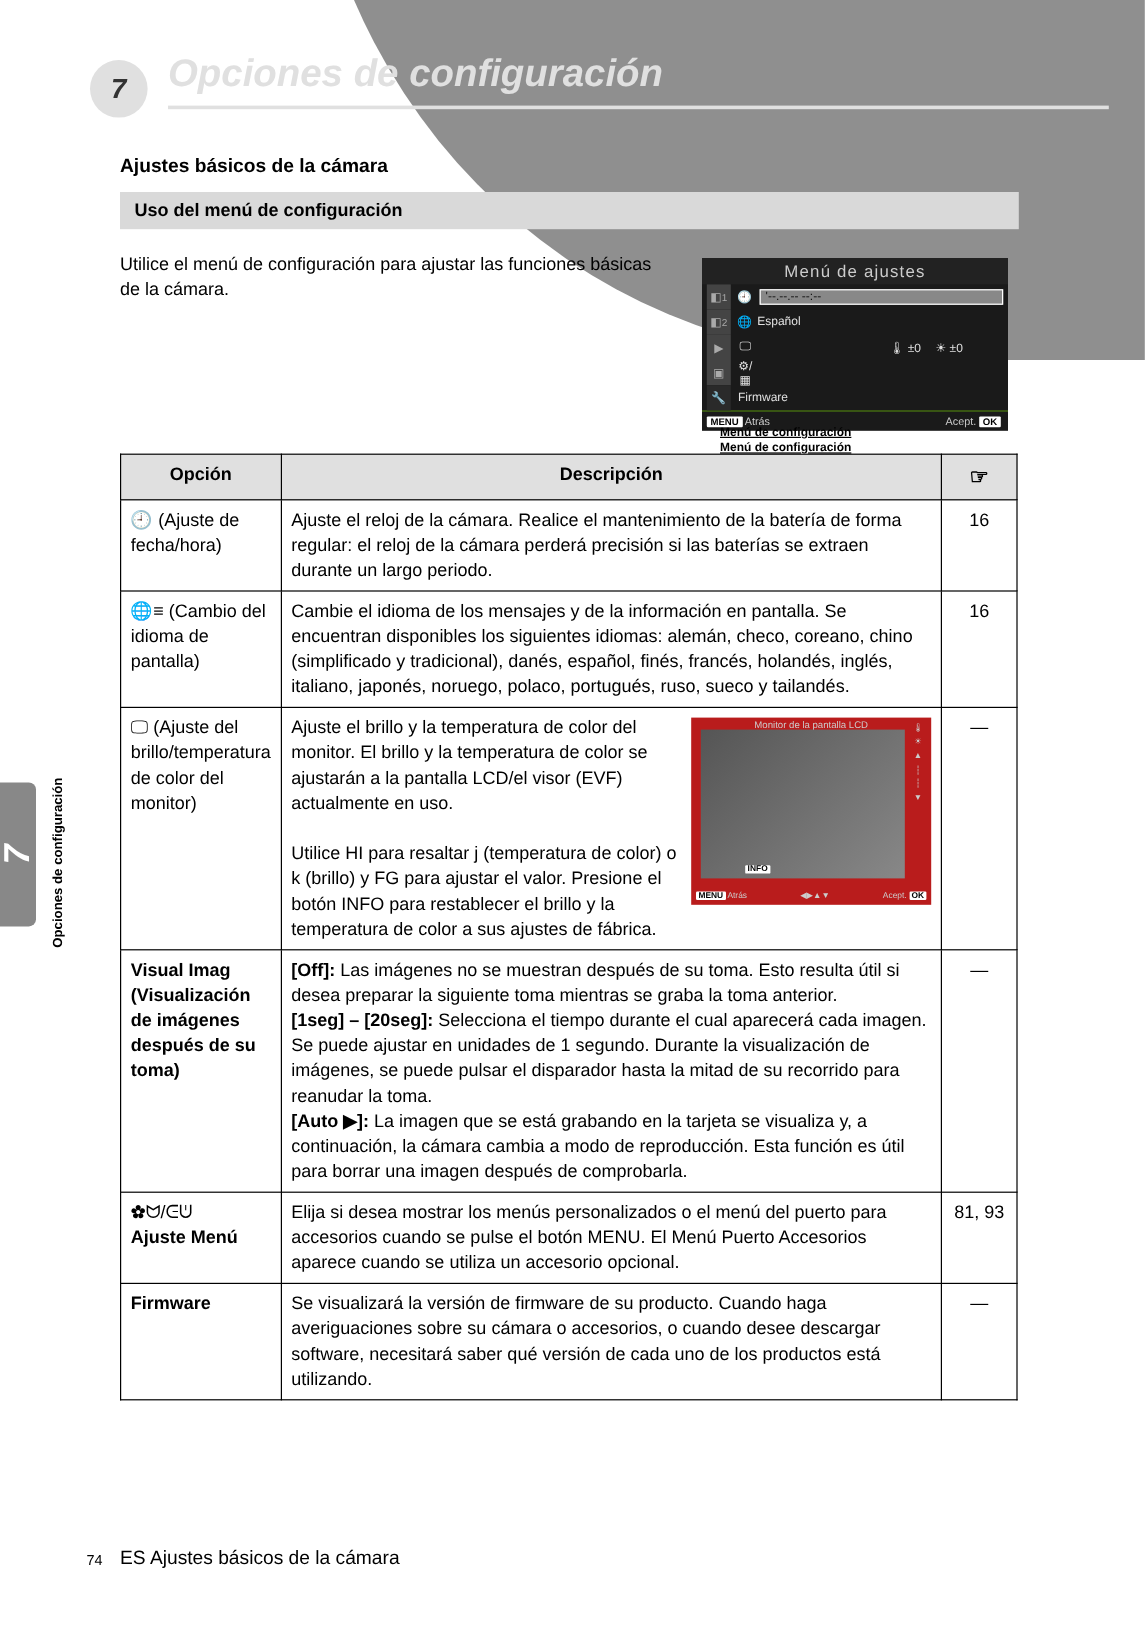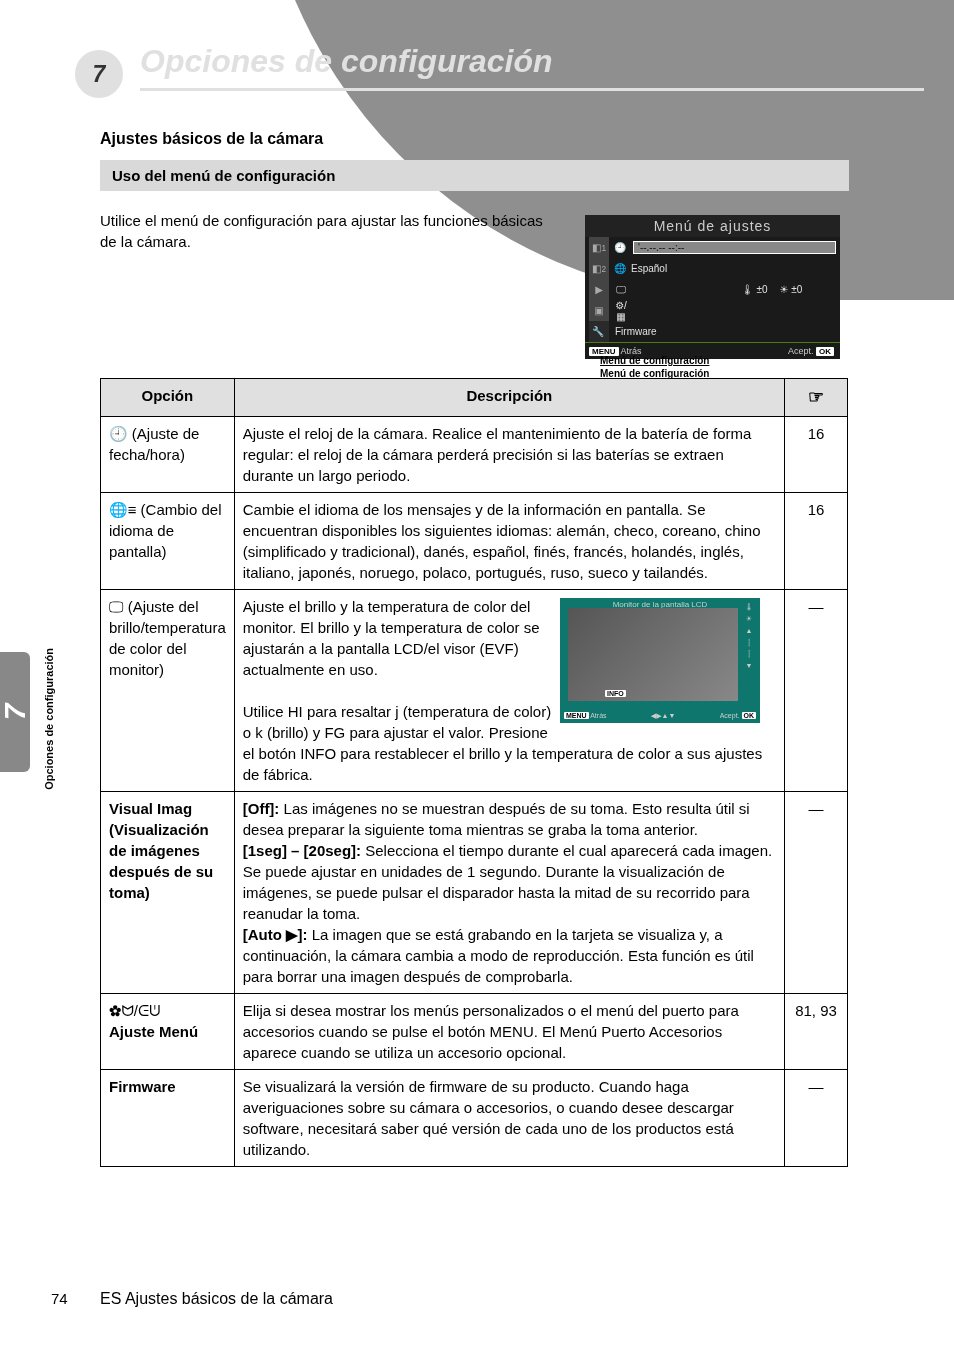--- a/index.html
+++ b/index.html
@@ -116,23 +116,23 @@
   }
   .main-table th {
     background: #e0e0e0;
     text-align: center;
     margin-left: 13px;
   }
   .main-table td.col1 { width: 118px; }
   .main-table td.col3 { width: 63px; text-align: center; }
   .main-table td .bold { font-weight: bold; }
   .main-table .subpreview {
-    float: right; width: 200px; height: 125px;
-    background: #0f766e; color: #ccc; font-size: 8px;
-    margin: 2px 16px 6px 8px;
+    float: right; width: 200px; height: 156px;
+    background: #b91c1c; color: #ccc; font-size: 8px;
+    margin: 2px 0 6px 8px;
     position: relative;
   }
   .main-table .subpreview .sp-inner {
     position: absolute; top: 10px; left: 8px; right: 22px; bottom: 22px;
     background: linear-gradient(135deg,#555,#888);
   }
   .main-table .subpreview .sp-side {
     position: absolute; right: 2px; top: 4px; width: 18px; bottom: 18px;
     display: flex; flex-direction: column; align-items: center; gap: 2px;
     font-size: 7px;
@@ -162,22 +162,22 @@
     position: absolute;
     left: 43px; top: 648px;
     font-size: 11px; font-weight: bold;
     writing-mode: vertical-rl;
     transform: rotate(180deg);
     letter-spacing: 0px;
   }
 
   .footer-left {
     position: absolute;
-    bottom: 50px; left: 51px;
-    font-size: 15px;
+    bottom: 50px; left: 72px;
+    font-size: 12px;
   }
   .footer-title {
     position: absolute;
     bottom: 49px; left: 100px;
     font-size: 16px;
   }
 
   .glyph { font-family: 'Arial Unicode MS', Arial, sans-serif; }
   .pointing-hand { font-size: 18px; }
 </style>

